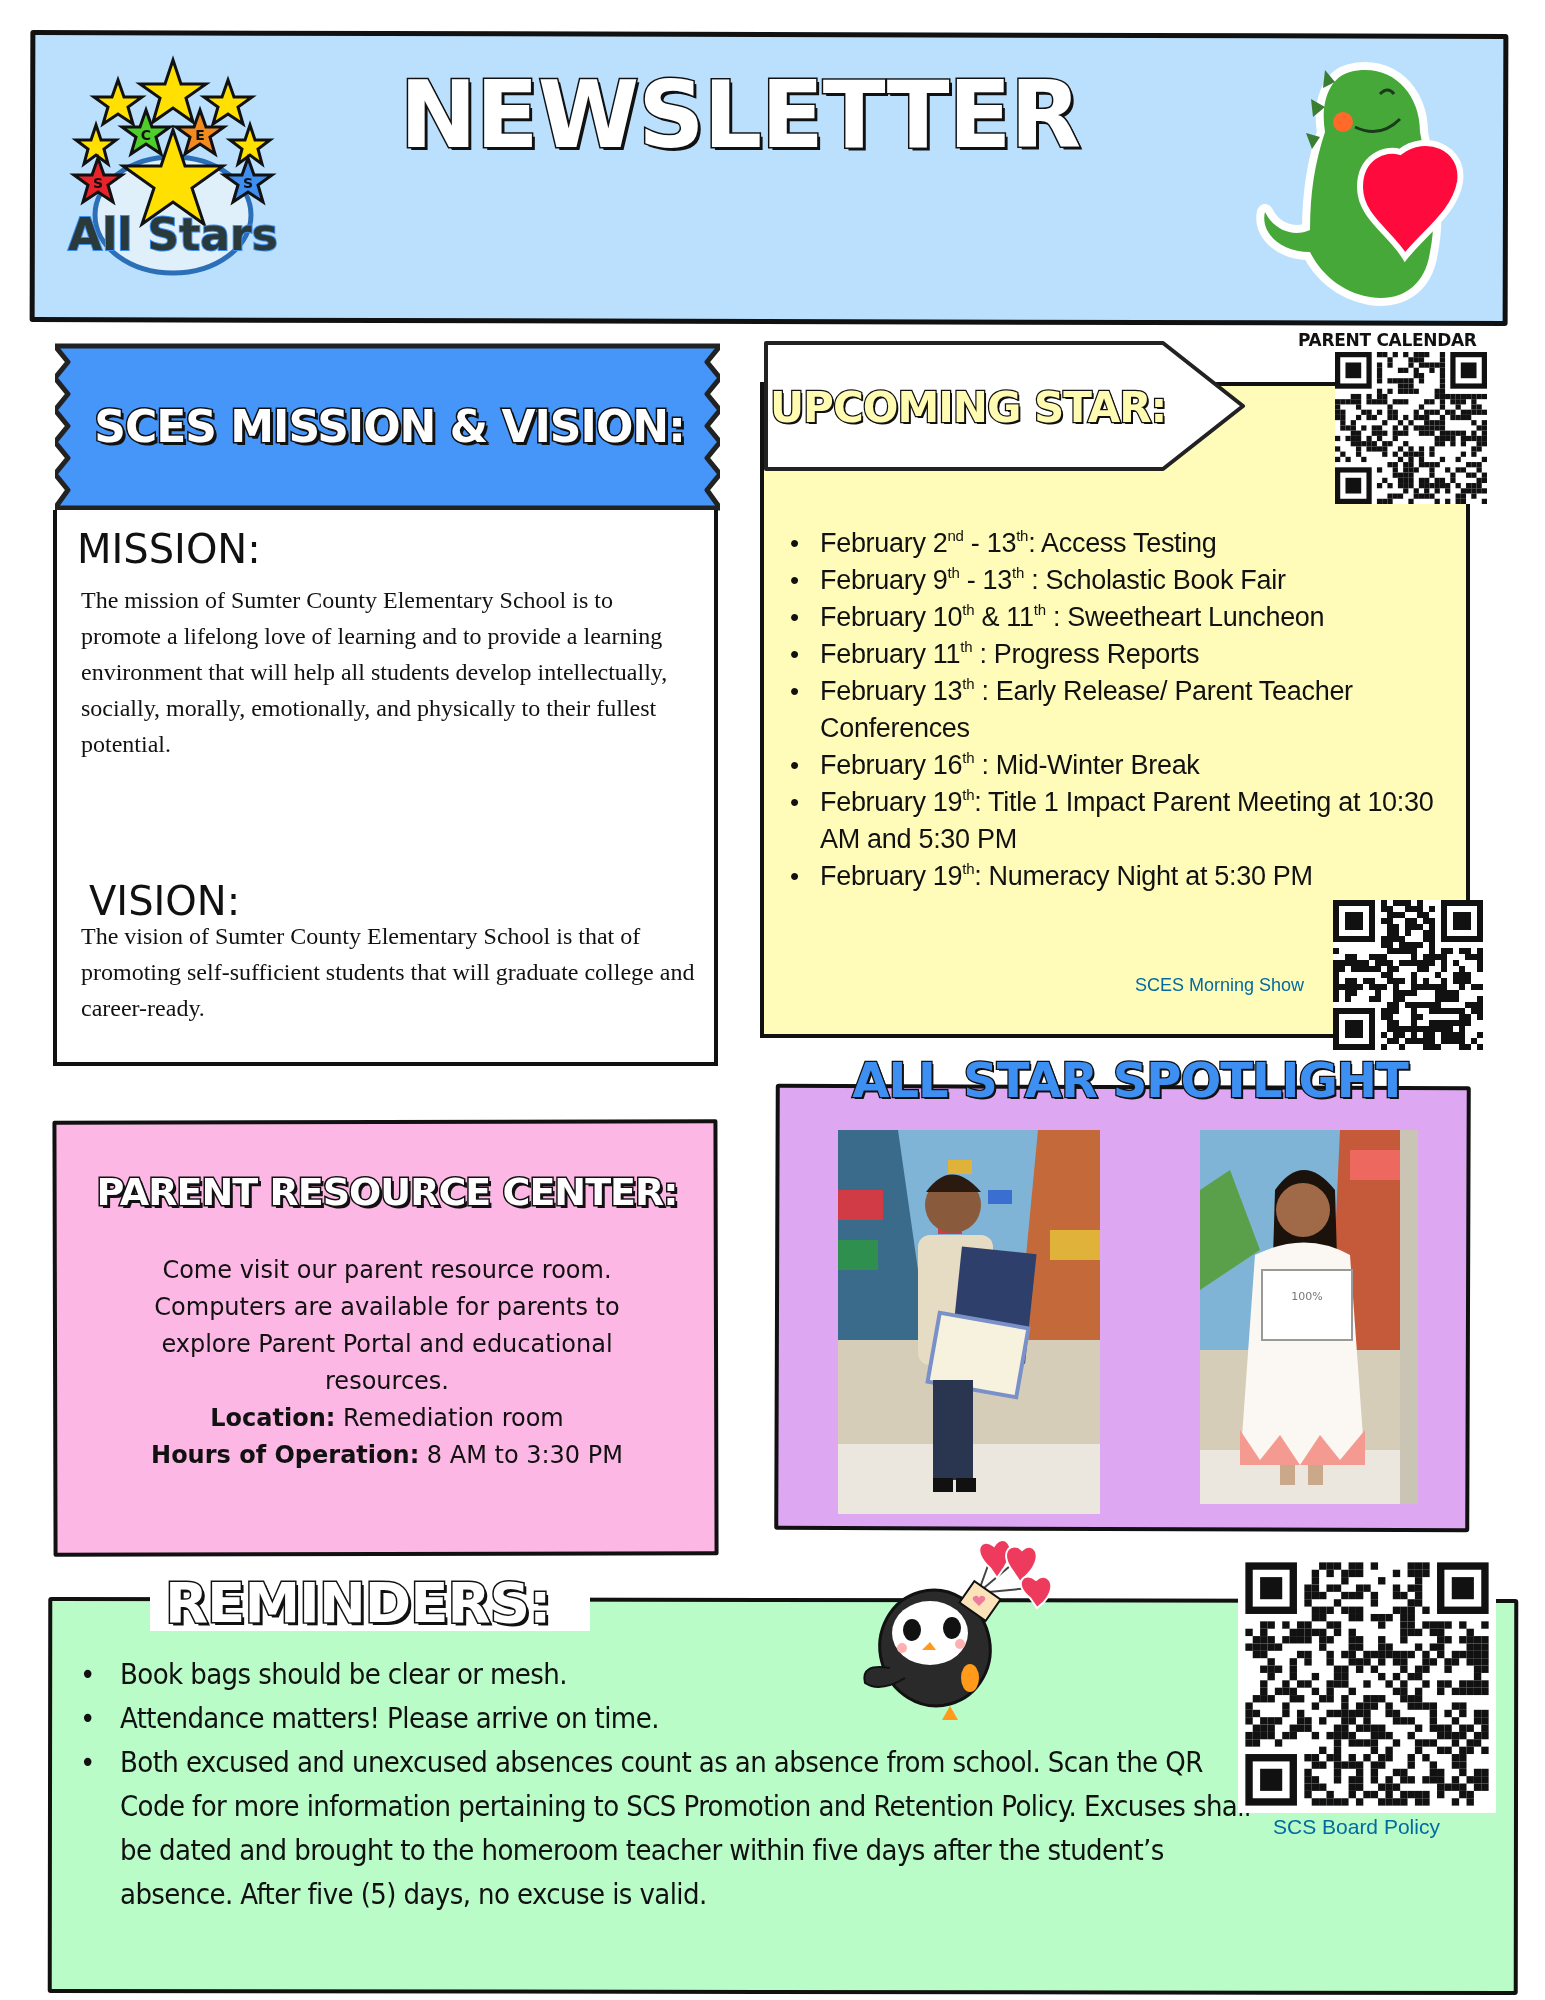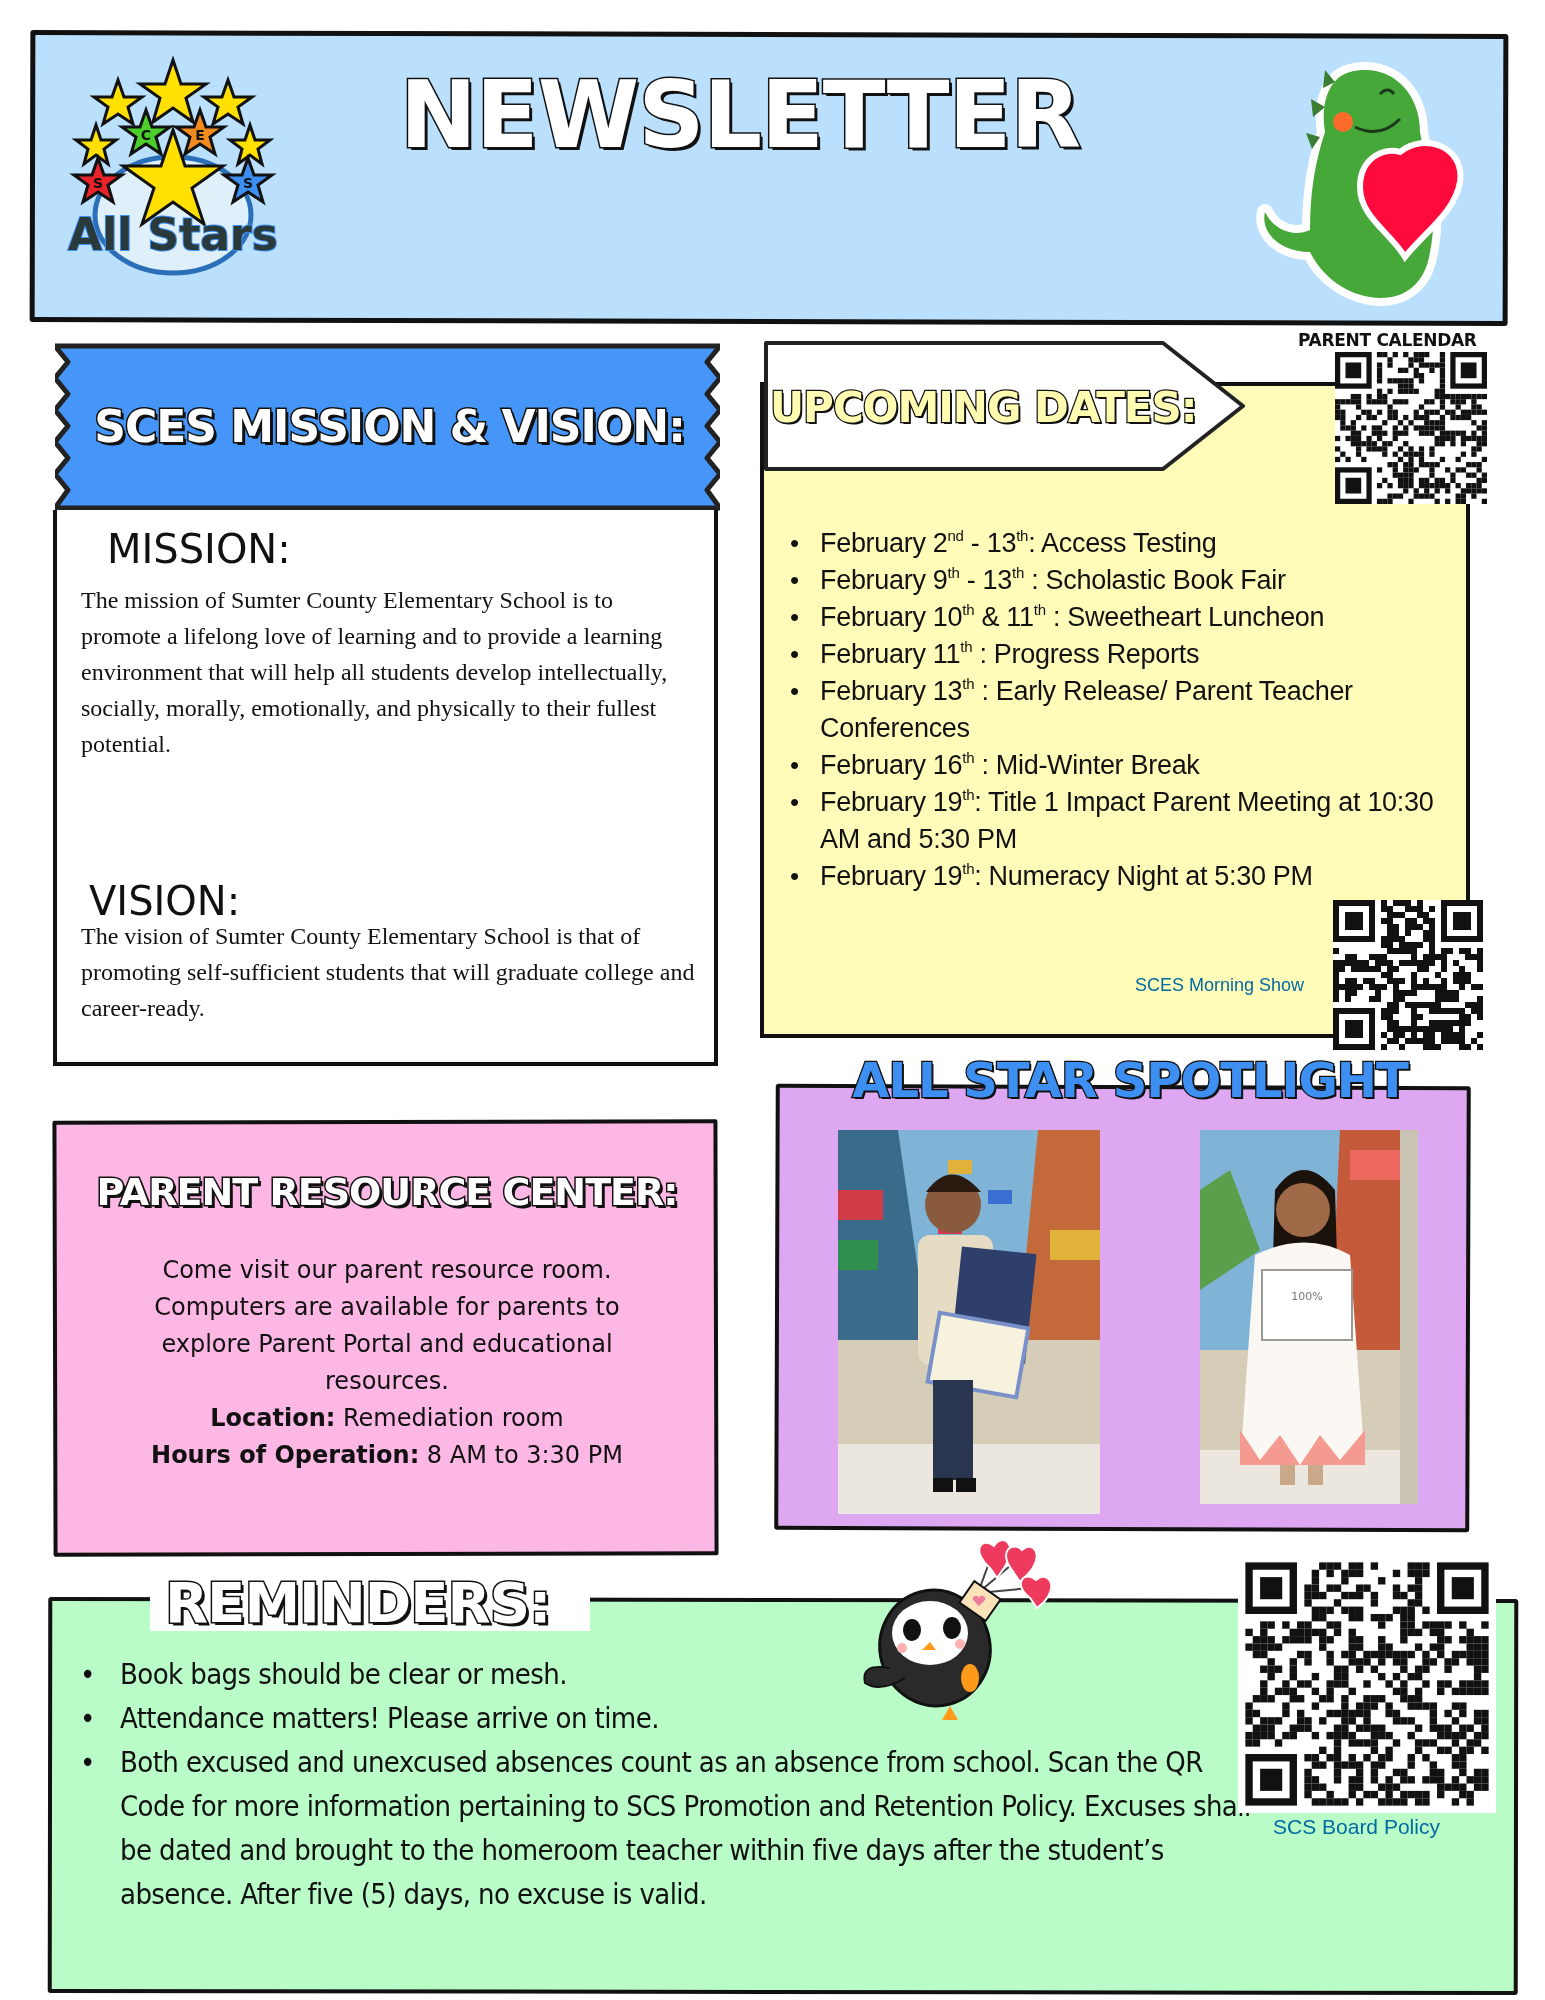--- a/index.html
+++ b/index.html
@@ -134,33 +134,33 @@
 </div>
 
 <div id="mission-banner" class="abs">
   <svg width="665" height="170" viewBox="0 0 665 170">
     <polygon points="0,4 665,4 652,20 665,36 652,52 665,68 652,84 665,100 652,116 665,132 652,148 665,166 0,166 13,148 0,132 13,116 0,100 13,84 0,68 13,52 0,36 13,20" fill="#4596f8" stroke="#222" stroke-width="5" stroke-linejoin="round"></polygon>
   </svg>
 </div>
 <div id="mission-banner-title" class="abs outline-white">SCES MISSION &amp; VISION:</div>
 
 <div id="mission-box" class="abs">
-  <div class="abs mv-heading" style="left:50px;top:16px;">MISSION:</div>
+  <div class="abs mv-heading" style="left:20px;top:16px;">MISSION:</div>
   <div class="abs mv-body" style="left:24px;top:72px;width:600px;">The mission of Sumter County Elementary School is to promote a lifelong love of learning and to provide a learning environment that will help all students develop intellectually, socially, morally, emotionally, and physically to their fullest potential.</div>
   <div class="abs mv-heading" style="left:32px;top:340px;margin-top:28px;">VISION:</div>
   <div class="abs mv-body" style="left:24px;top:408px;width:630px;">The vision of Sumter County Elementary School is that of promoting self-sufficient students that will graduate college and career-ready.</div>
 </div>
 
 <div id="dates-box" class="abs"></div>
 <div id="dates-tag" class="abs">
   <svg width="485" height="132" viewBox="0 0 485 132">
     <polygon points="3,3 400,3 480,66 400,129 3,129" fill="#ffffff" stroke="#222" stroke-width="4" stroke-linejoin="round"></polygon>
   </svg>
 </div>
-<div id="dates-tag-title" class="abs outline-yellow">UPCOMING DATES:</div>
+<div id="dates-tag-title" class="abs outline-yellow">UPCOMING STAR:</div>
 
 <ul id="dates-list" class="abs">
   <li><span>February</span> <span>2</span><sup>nd</sup><span> - </span><span>13</span><sup>th</sup><span>: Access Testing</span></li>
   <li><span>February</span> <span>9</span><sup>th</sup><span> - </span><span>13</span><sup>th</sup><span> : Scholastic Book Fair</span></li>
   <li><span>February</span> <span>10</span><sup>th</sup><span> &amp; </span><span>11</span><sup>th</sup><span> : Sweetheart Luncheon</span></li>
   <li><span>February</span> <span>11</span><sup>th</sup><span> : Progress Reports</span></li>
   <li><span>February</span> <span>13</span><sup>th</sup><span> : Early Release/ Parent Teacher Conferences</span></li>
   <li><span>February</span> <span>16</span><sup>th</sup><span> : Mid-Winter Break</span></li>
   <li><span>February</span> <span>19</span><sup>th</sup><span>: Title 1 Impact Parent Meeting at 10:30 AM and 5:30 PM</span></li>
   <li><span>February</span> <span>19</span><sup>th</sup><span>: Numeracy Night at 5:30 PM</span></li>

